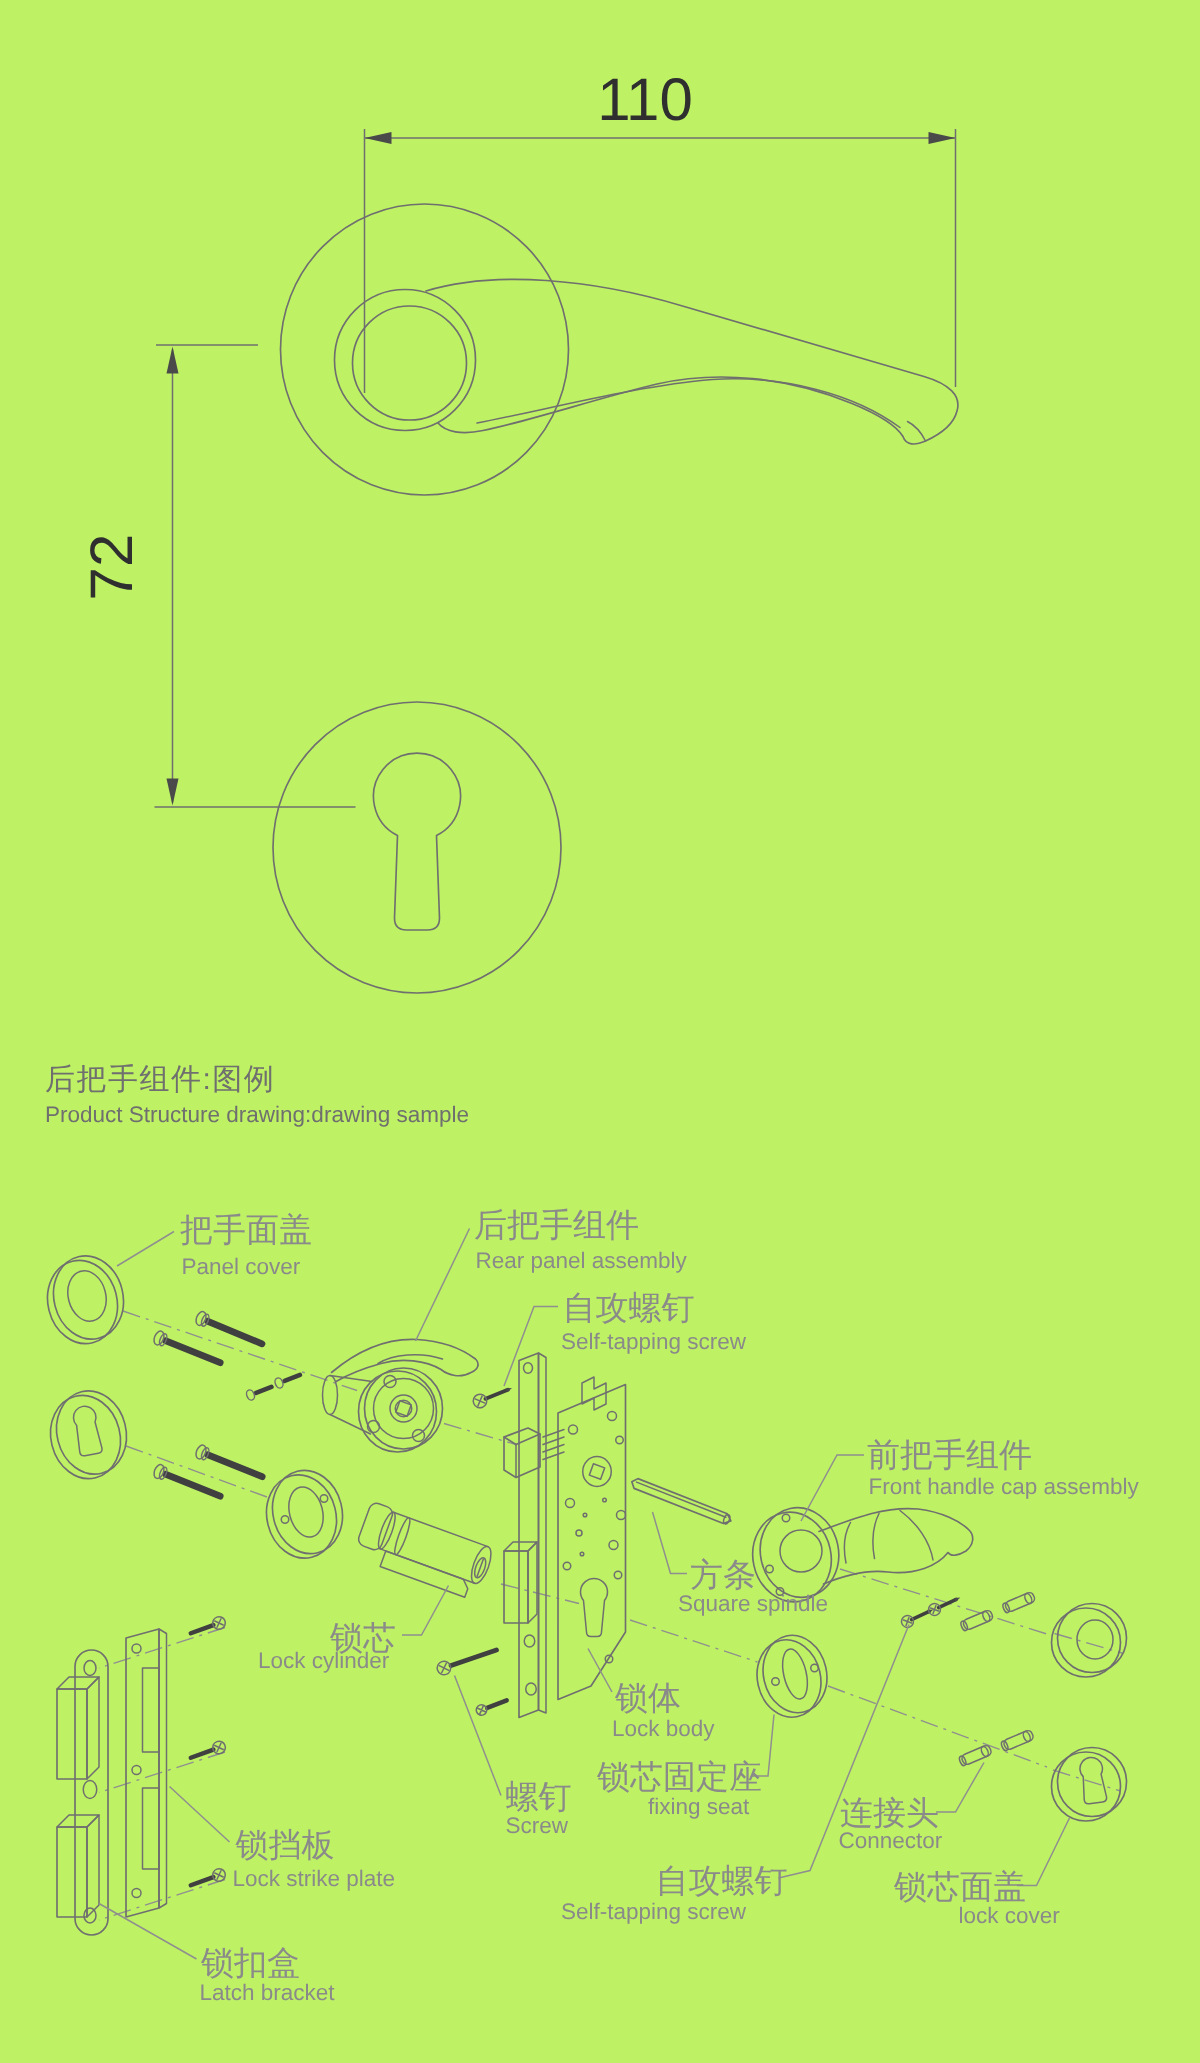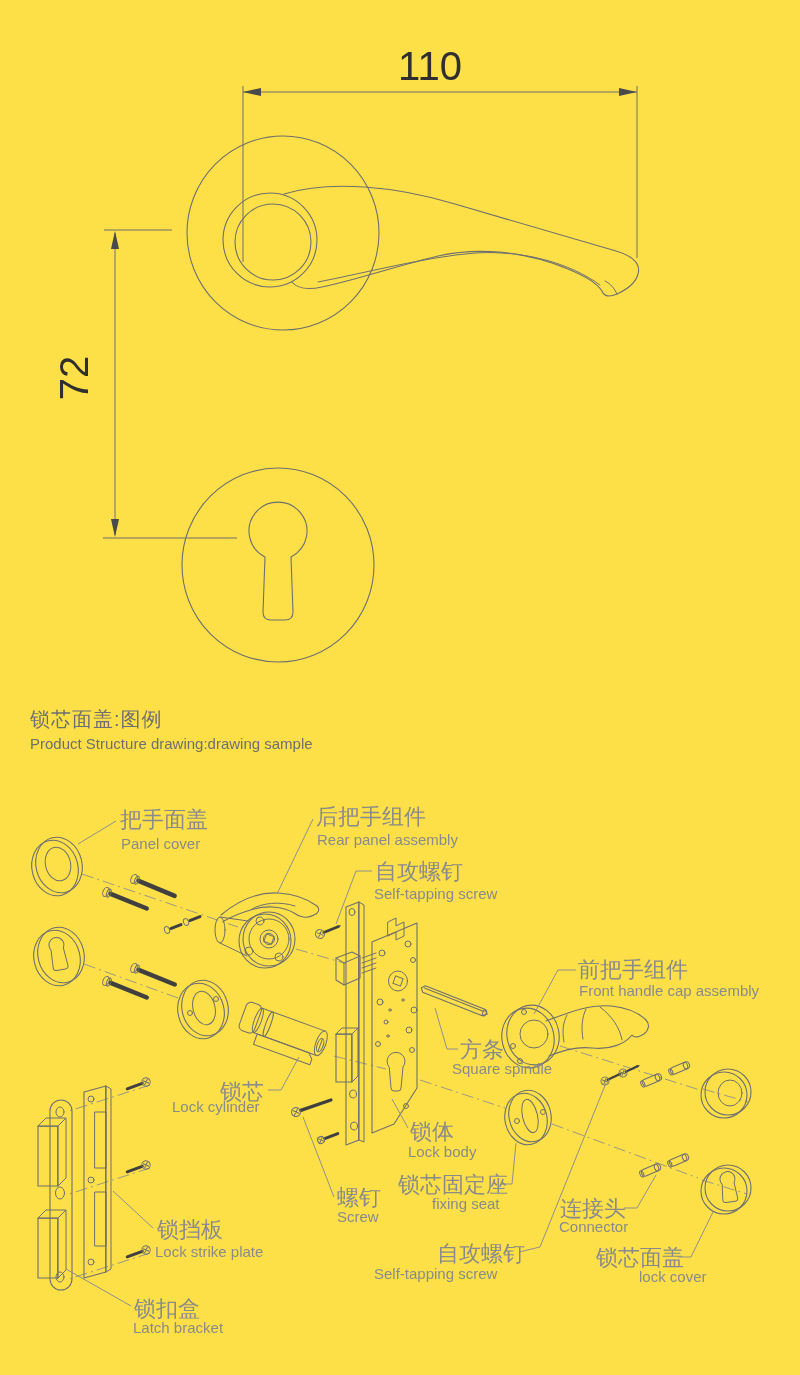--- a/index.html
+++ b/index.html
@@ -1,16 +1,16 @@
 <!DOCTYPE html>
 <html><head>
 <meta charset="utf-8">
 <style>
   html,body{margin:0;padding:0;background:#ffffff;}
-  #page{position:relative;width:800px;height:1375px;background:#fde047;overflow:hidden;
+  #page{position:relative;width:800px;height:1375px;background:#bef264;overflow:hidden;
         font-family:"Liberation Sans",sans-serif;}
   svg{position:absolute;left:0;top:0;}
   .outline{fill:none;stroke:#6f6f6f;stroke-width:1.1;stroke-linejoin:round;stroke-linecap:round;}
   .outline2{fill:none;stroke:#6f6f6f;stroke-width:1;stroke-linejoin:round;stroke-linecap:round;}
   .darkshank{stroke:#404040;stroke-linecap:round;}
   .leader{fill:none;stroke:#8f8f8f;stroke-width:1;}
   .cline{fill:none;stroke:#8f8f8f;stroke-width:0.9;stroke-dasharray:12 4 2 4;}
   .dimline{fill:none;stroke:#6f6f6f;stroke-width:1;}
   .dimarrow{fill:#4a4a4a;stroke:none;}
   .dimtext{fill:#2f2f2f;font-size:40px;font-family:"Liberation Sans",sans-serif;}
@@ -57,21 +57,21 @@
       <path class="outline2" d="M 617,294 C 614,288 611,284 605,281"></path>
     </g>
 
     <g>
       <ellipse class="outline" cx="278" cy="565" rx="96" ry="97"></ellipse>
       <path class="outline" d="M 265,557 A 29 29 0 1 1 291,557 L 293,612 Q 293,620 285,620 L 271,620 Q 263,620 263,612 Z"></path>
     </g>
   </svg>
 
   <div id="title-block">
-    <div id="title-zh">锁芯面盖:图例</div>
+    <div id="title-zh">后把手组件:图例</div>
     <div id="title-en">Product Structure drawing:drawing sample</div>
   </div>
 
   <svg width="800" height="595" viewBox="0 780 800 595" style="top:780px;">
 
     <g>
       <line class="cline" x1="82" y1="874" x2="238" y2="927"></line>
       <line class="cline" x1="296" y1="949" x2="344" y2="963"></line>
       <line class="cline" x1="560" y1="1046" x2="700" y2="1090"></line>
       <line class="cline" x1="703" y1="1089" x2="748" y2="1102"></line>

